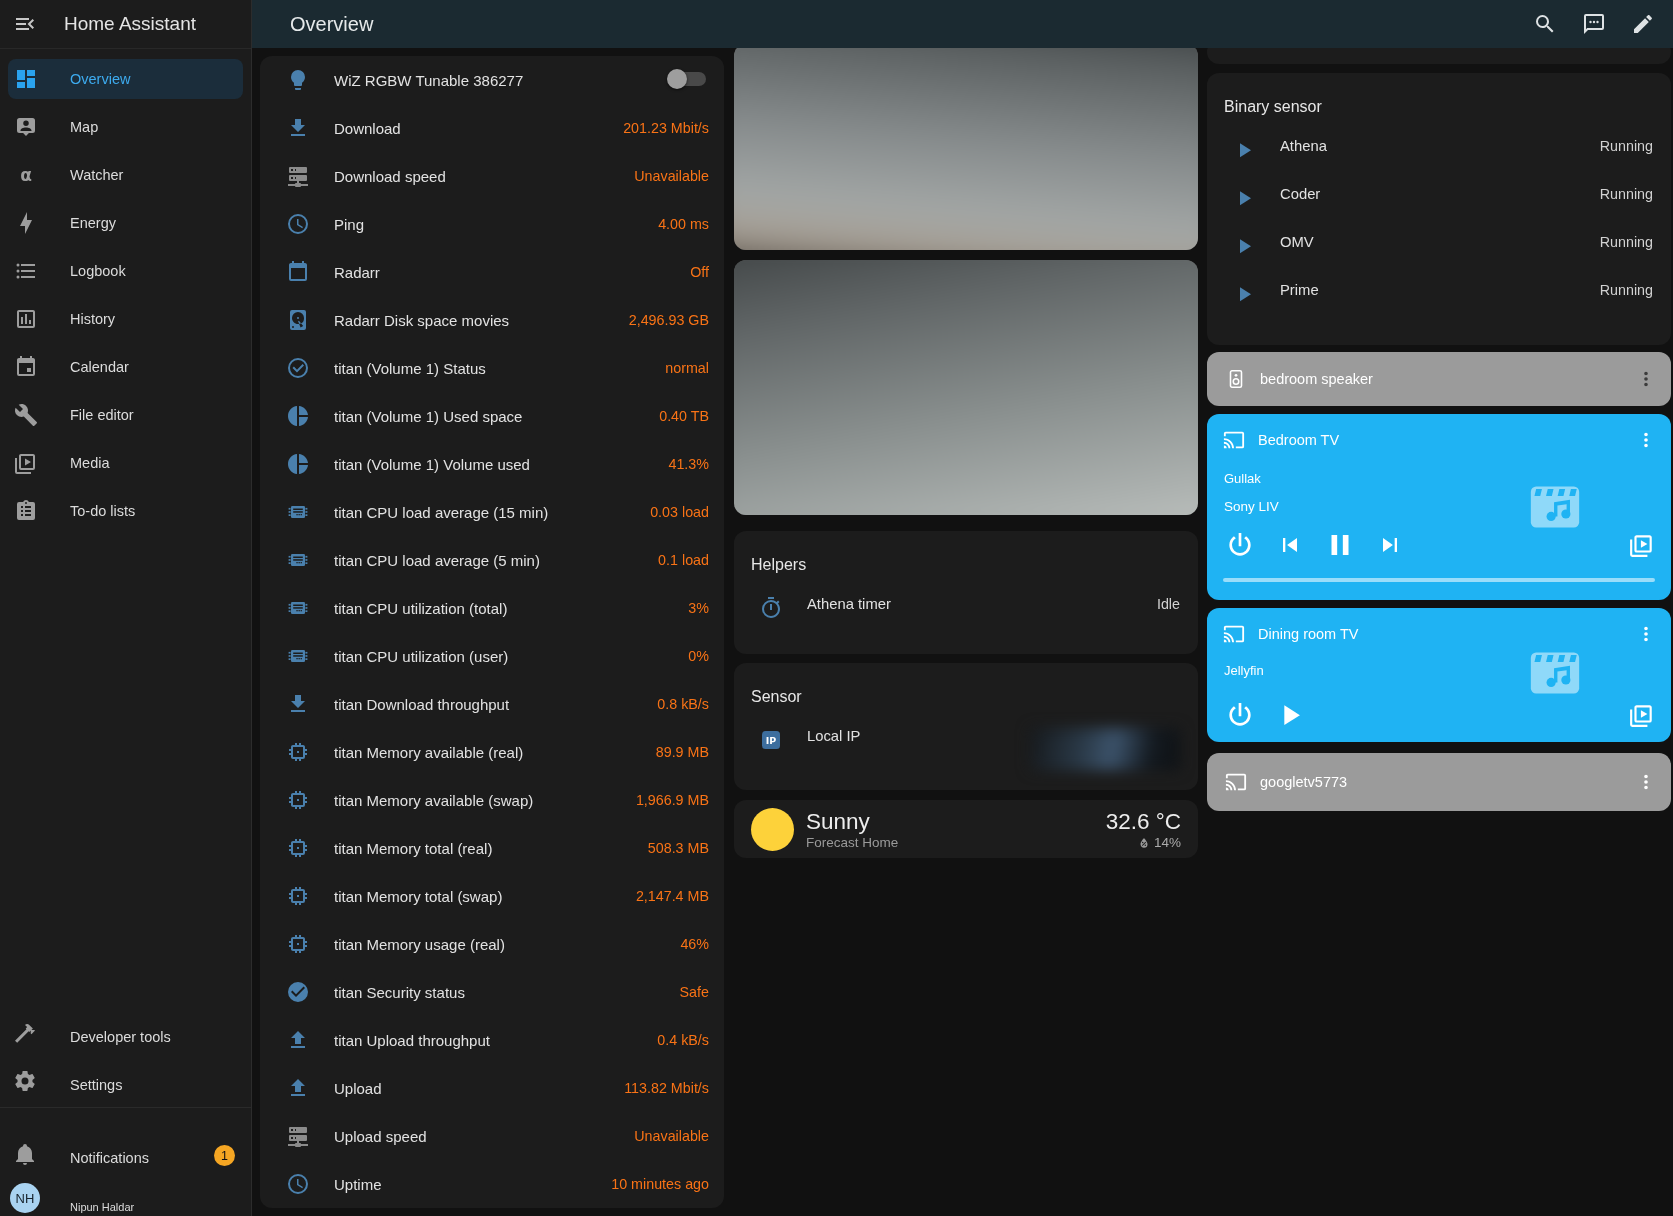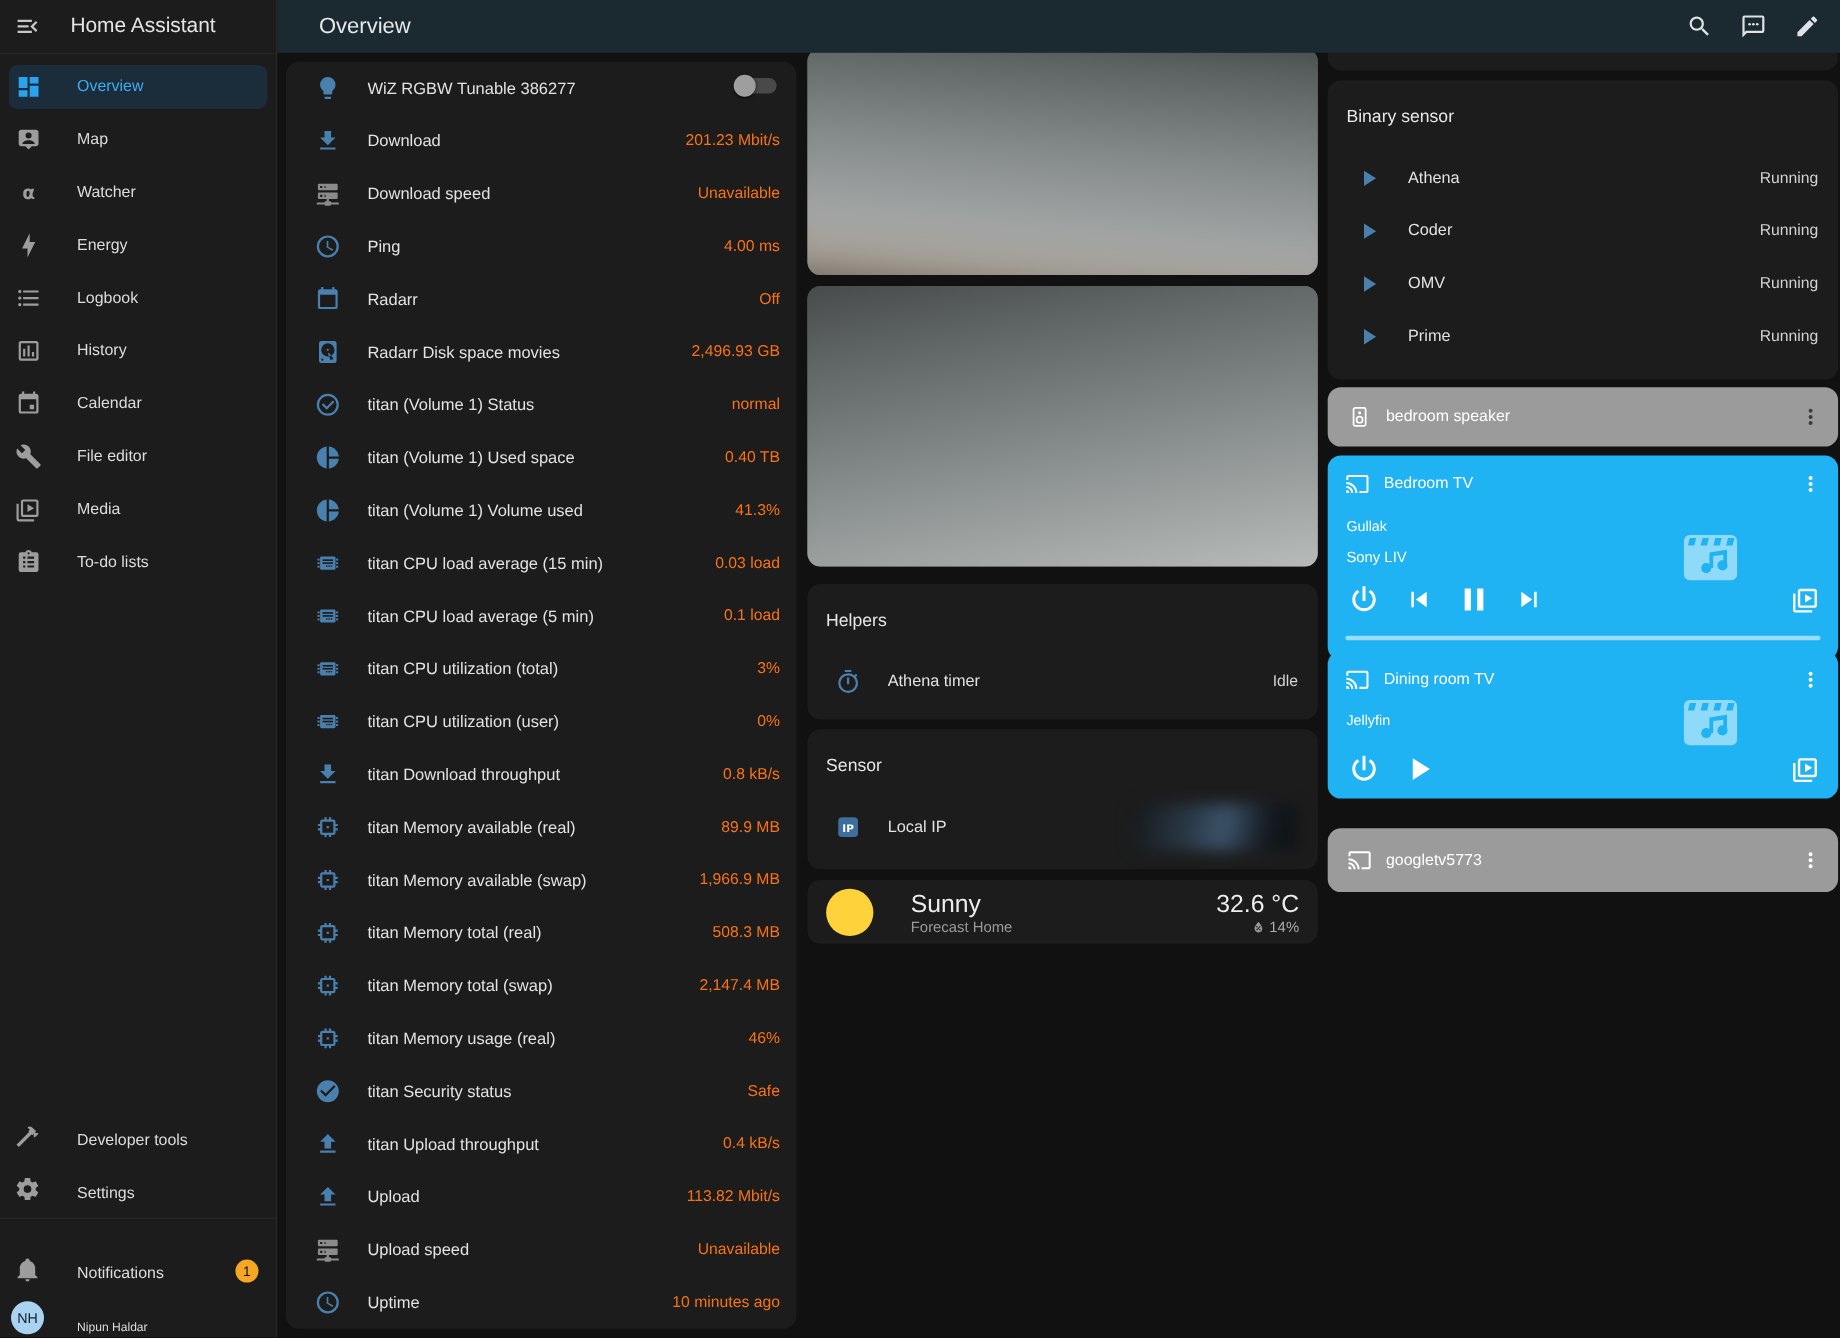--- a/index.html
+++ b/index.html
@@ -39,21 +39,21 @@
   .appbar{position:absolute;left:252px;top:0;right:0;height:48px;background:#1b2a31;z-index:5;
           display:flex;align-items:center;padding:0 18px 0 38px;box-sizing:border-box}
   .ab-title{font-size:20px;color:#e5e9ea}
   .ab-icons{margin-left:auto;display:flex;gap:25px}
   .ab-icon{width:24px;height:24px;color:#dee2e4;cursor:pointer}
 
   
   .card{position:absolute;background:#1c1c1c;border-radius:12px}
   .ha-title{margin:19px 0 0 17px;font-size:16px;font-weight:400;color:#e7e7e7;line-height:30px}
   .card-rows{margin-top:16px}
-  .crow{height:48px;display:flex;align-items:center;padding:0 18px 0 25px;cursor:pointer}
+  .crow{height:48px;display:flex;padding:0 18px 0 25px;cursor:pointer}
   .crow .ricon{width:24px;height:24px;color:#4a80ad;flex:none}
   .crow .lbl{margin-left:24px;flex:1;font-size:14.8px;color:#e2e2e2;white-space:nowrap;overflow:hidden}
   .crow .val{font-size:14.3px;color:#d2d2d2;white-space:nowrap;margin-left:8px}
 
   
   #entityCard{left:260px;top:56px;width:464px;height:1152px;overflow:hidden}
   .row{height:48px;display:flex;align-items:center;padding:0 15px 0 26px;cursor:pointer}
   .row .ricon{width:24px;height:24px;color:#4a80ad;flex:none}
   .row .lbl{margin-left:24px;flex:1;font-size:15px;color:#e2e2e2;white-space:nowrap;overflow:hidden}
   .row .val{font-size:14.3px;color:#f97316;white-space:nowrap;margin-left:8px}
@@ -74,21 +74,21 @@
   #helpersCard{left:734px;top:531px;width:464px;height:123px}
   #sensorCard{left:734px;top:663px;width:464px;height:127px}
   .ip-icon{color:#3d6e9e !important}
   .blur-blob{width:150px;height:42px;border-radius:4px;filter:blur(7px);
      background:linear-gradient(100deg,#16191c 0%,#2a3947 35%,#3c536b 55%,#141a20 80%,#0e1114 100%)}
 
   
   #weatherCard{left:734px;top:800px;width:464px;height:58px;display:flex;align-items:center;
                padding:0 17px;box-sizing:border-box;cursor:pointer}
   .sun{width:43px;height:43px;border-radius:50%;background:#fdd23a;flex:none}
-  .w-main{margin-left:34px}
+  .w-main{margin-left:12px}
   .w-cond{font-size:22.5px;color:#ededed;line-height:27px}
   .w-src{font-size:13.5px;color:#9a9a9a;line-height:16px}
   .w-right{margin-left:auto;text-align:right}
   .w-temp{font-size:22.5px;color:#ededed;line-height:27px}
   .w-hum{font-size:13.5px;color:#ababab;display:flex;align-items:center;justify-content:flex-end;gap:3px;line-height:16px}
   .drop-icon{width:14px;height:14px;color:#9a9a9a}
 
   
   #partialCard{left:1207px;top:40px;width:464px;height:24px}
   #binaryCard{left:1207px;top:73px;width:464px;height:272px}
@@ -99,21 +99,21 @@
   #speakerCard{top:352px;height:54px}
   #googleCard{top:753px;height:58px}
   .micon{width:22px;height:22px;flex:none}
   .mname{margin-left:13px;font-size:14.5px;font-weight:500;white-space:nowrap}
   .dots{margin-left:auto;width:22px;height:22px;cursor:pointer}
   #speakerCard .dots{color:#3c3c3c}
   #googleCard .dots{color:#fff}
 
   .m-active{position:absolute;left:1207px;width:464px;border-radius:12px;background:#1fb3f3;color:#fff}
   #bedroomTv{top:414px;height:186px}
-  #diningTv{top:592px;height:134px}
+  #diningTv{top:608px;height:134px}
   .m-head{position:absolute;top:15px;left:16px;right:14px;display:flex;align-items:center}
   .m-title{position:absolute;left:17px;font-size:13px;font-weight:500}
   #bedroomTv .m-title{top:57px}
   #diningTv .m-title{top:55px}
   .m-app{position:absolute;left:17px;top:85px;font-size:13.5px}
   .m-controls{position:absolute;left:13px;display:flex;align-items:center}
   #bedroomTv .m-controls{top:111px}
   #diningTv .m-controls{top:87px}
   .mbtn{width:40px;height:40px;margin-right:10px;display:flex;align-items:center;justify-content:center;cursor:pointer}
   .i32{width:32px;height:32px}.i28{width:28px;height:28px}.i34{width:34px;height:34px}

